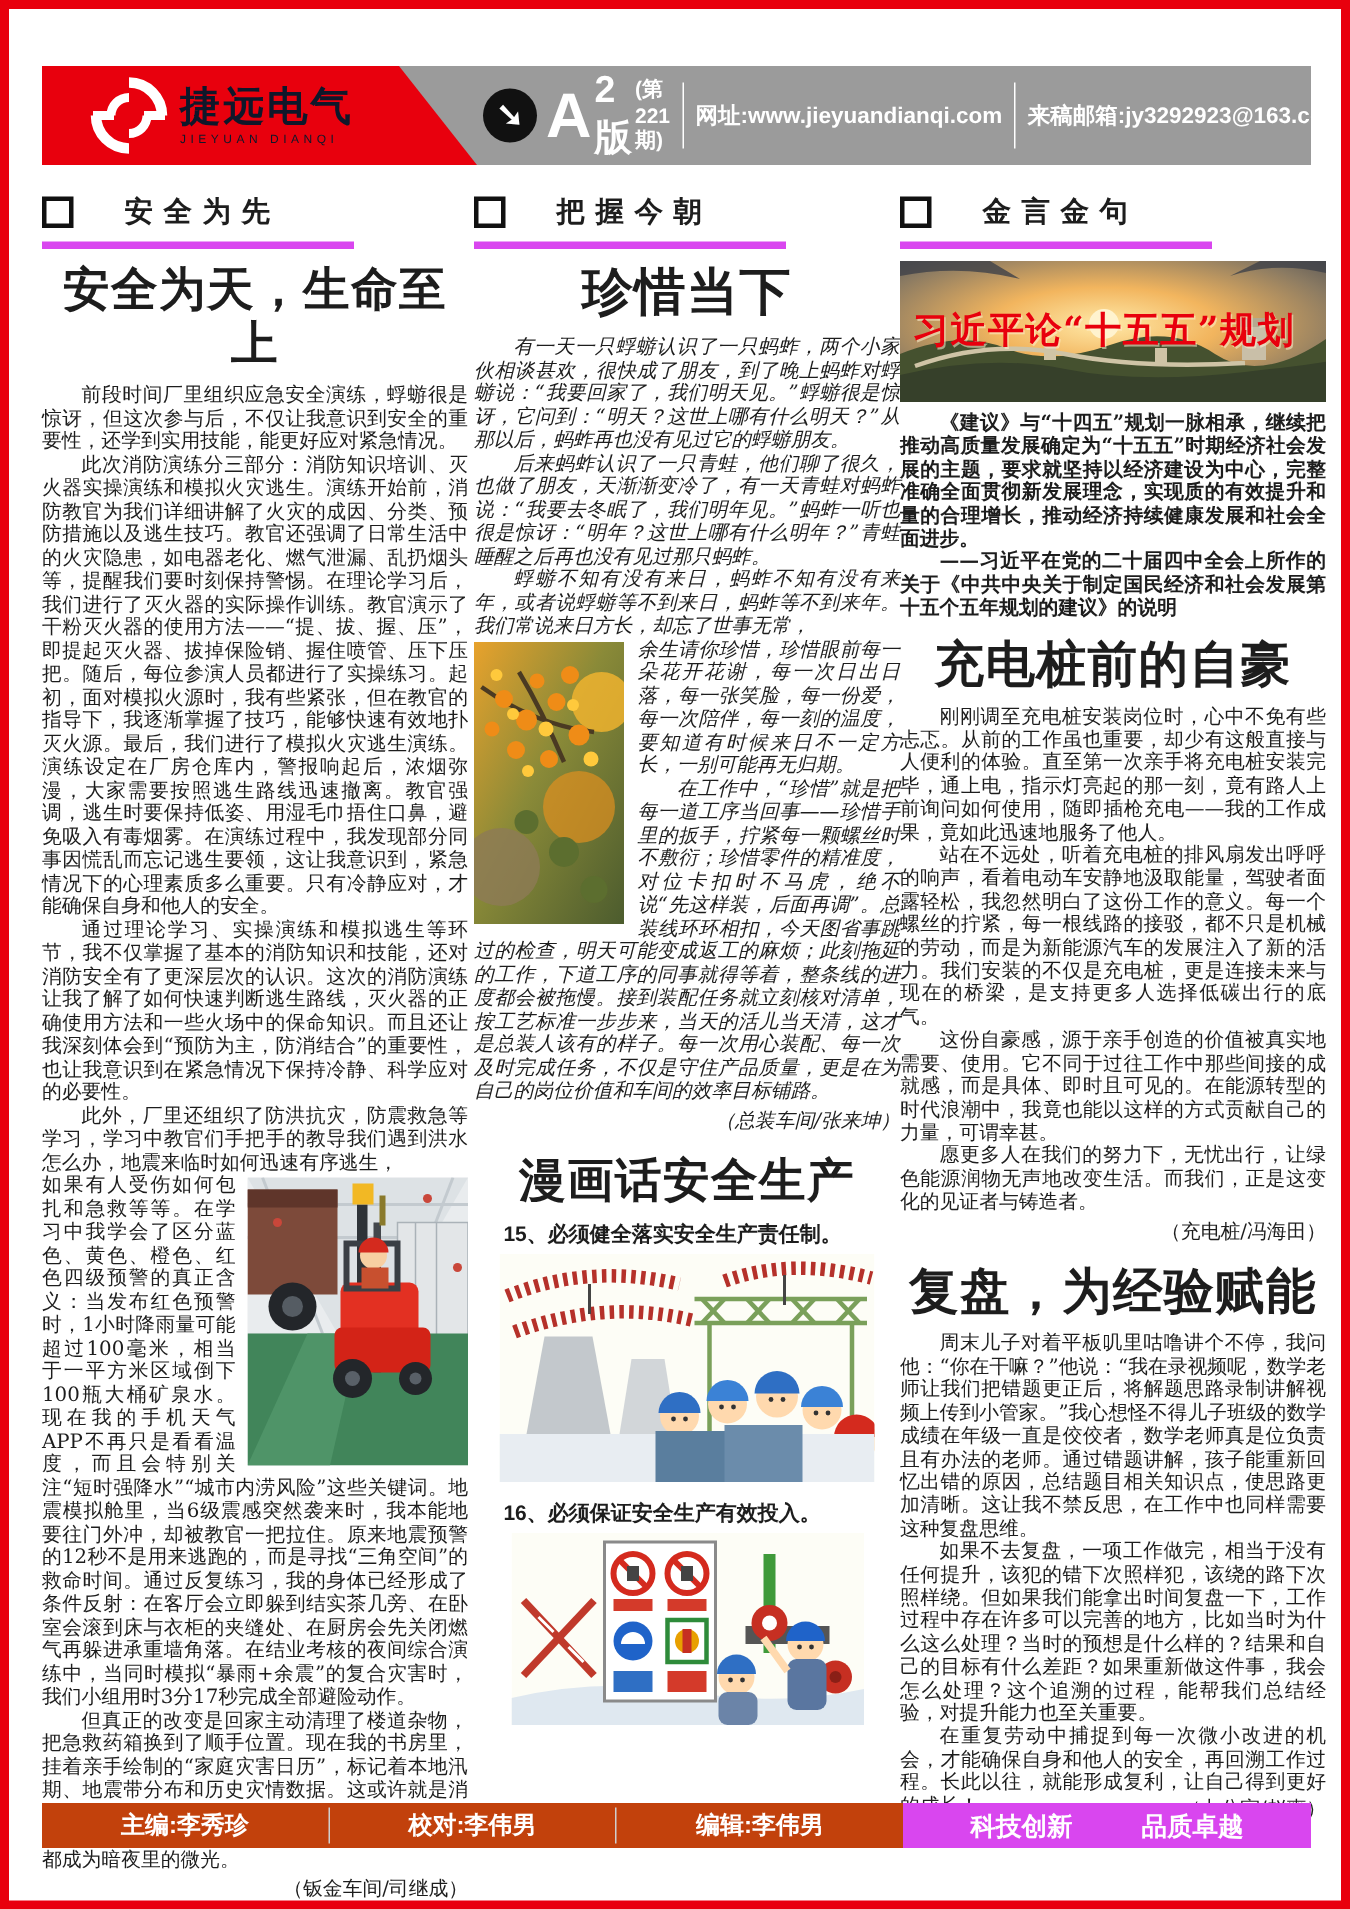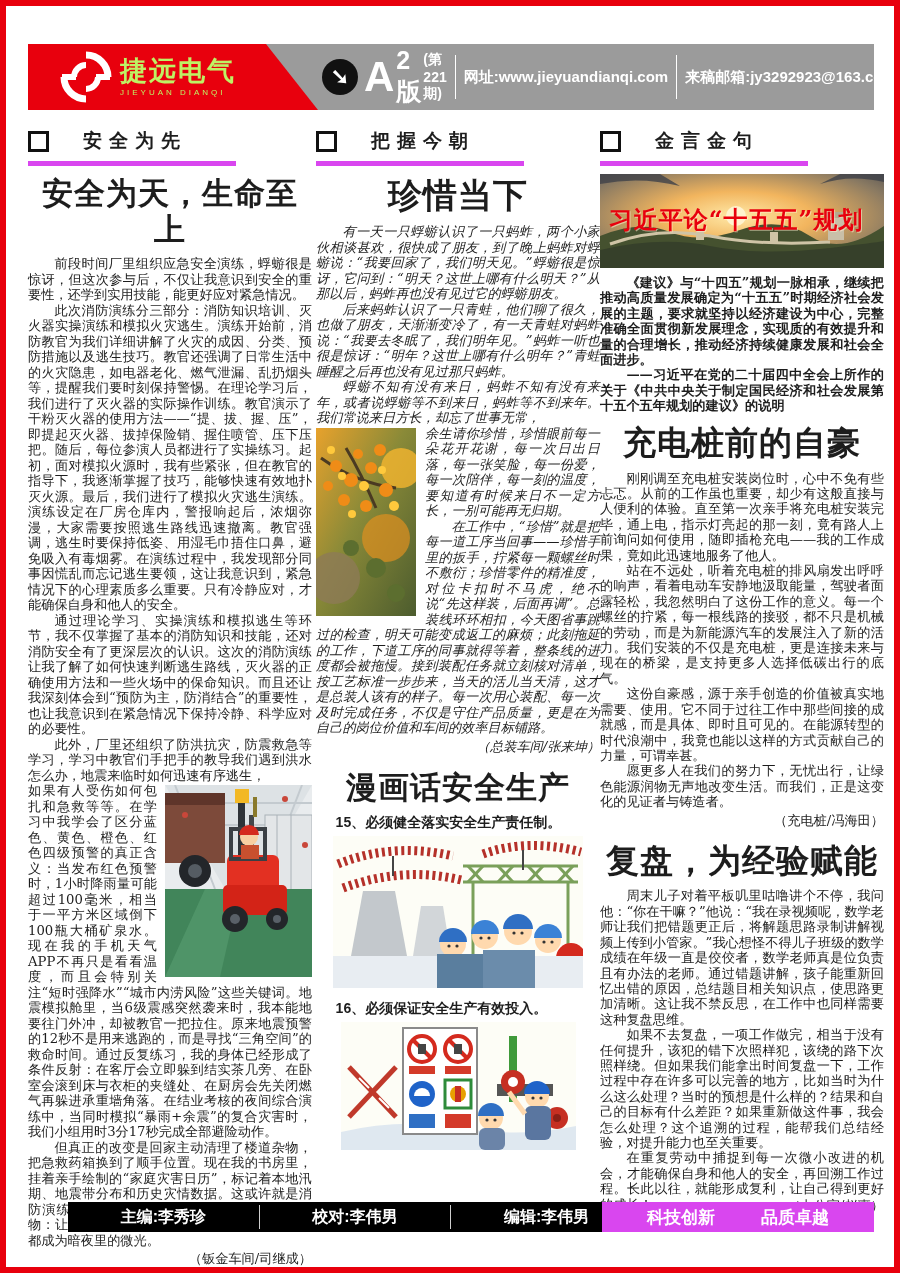--- a/index.html
+++ b/index.html
@@ -5,21 +5,21 @@
   html,body{margin:0;padding:0;}
   body{width:900px;height:1273px;position:relative;background:#fff;
        font-family:"DejaVu Serif","Liberation Serif",serif;color:#1d1d1d;overflow:hidden;}
   .page-frame{position:absolute;inset:0;border:6px solid #e8000d;pointer-events:none;z-index:50;}
 
   
   .masthead{position:absolute;left:28px;top:44px;width:846px;height:66px;background:#9b9b9b;}
   .masthead-red{position:absolute;left:0;top:0;height:66px;width:290px;background:#e8000d;
                 clip-path:polygon(0 0,238px 0,290px 66px,0 66px);display:flex;align-items:center;}
   .logo-circle{width:52px;height:52px;margin-left:32px;flex:0 0 auto;}
-  .logo-text{margin-left:8px;color:#bef264;line-height:1;}
+  .logo-text{margin-left:8px;color:#0f172a;line-height:1;}
   .logo-cn{font-size:27px;font-weight:bold;letter-spacing:2px;font-family:"Liberation Sans",sans-serif;}
   .logo-en{font-size:8px;letter-spacing:3px;margin-top:4px;font-family:"Liberation Sans",sans-serif;}
   .masthead-gray{position:absolute;left:292px;right:0;top:0;height:66px;display:flex;align-items:center;
                  color:#fff;font-family:"Liberation Sans",sans-serif;font-weight:bold;}
   .page-marker{width:36px;height:36px;border-radius:50%;background:#111;color:#fff;display:flex;
                align-items:center;justify-content:center;font-size:22px;margin-left:2px;flex:0 0 auto;}
   .ed-letter{font-size:42px;margin-left:6px;line-height:1;}
   .ed-ban{font-size:25px;margin-left:2px;}
   .ed-issue{font-size:14px;margin-left:2px;letter-spacing:0;}
   .head-div{width:1px;height:44px;background:#fff;margin:0 8px;flex:0 0 auto;}
@@ -56,23 +56,23 @@
   .gw-wrap{position:relative;width:272px;height:94px;margin-top:8px;}
   .gw-title{position:absolute;left:0;right:0;top:30px;text-align:center;color:#e8000d;
             font-size:24px;font-weight:bold;letter-spacing:1px;
             text-shadow:1px 1px 0 rgba(255,240,210,.55);white-space:nowrap;}
   .quote-txt{font-weight:bold;}
   .quote-txt p{margin:0;text-indent:2em;}
   .col3-body{font-size:13.2px;line-height:15.4px;text-align:justify;}
   .col3-body p{margin:0;text-indent:2em;}
 
   
-  .footer-black{position:absolute;left:28px;top:1202px;width:574px;height:30px;background:#000000;
+  .footer-black{position:absolute;left:28px;top:1202px;width:574px;height:30px;background:#c2410c;
                 display:flex;align-items:stretch;color:#fff;font-family:"Liberation Sans",sans-serif;
-                font-weight:bold;font-size:16px;margin-left:40px;}
+                font-weight:bold;font-size:16px;}
   .footer-cell{flex:1;display:flex;align-items:center;justify-content:center;}
   .footer-sep{width:1px;background:#cfcfcf;margin:3px 0;}
   .footer-red{position:absolute;left:602px;top:1202px;width:272px;height:30px;background:#d946ef;
               display:flex;align-items:center;justify-content:center;gap:46px;color:#fff;
               font-family:"Liberation Sans",sans-serif;font-weight:bold;font-size:17px;}
 </style>
 </head>
 <body>
 
 <div class="page-frame"></div>

